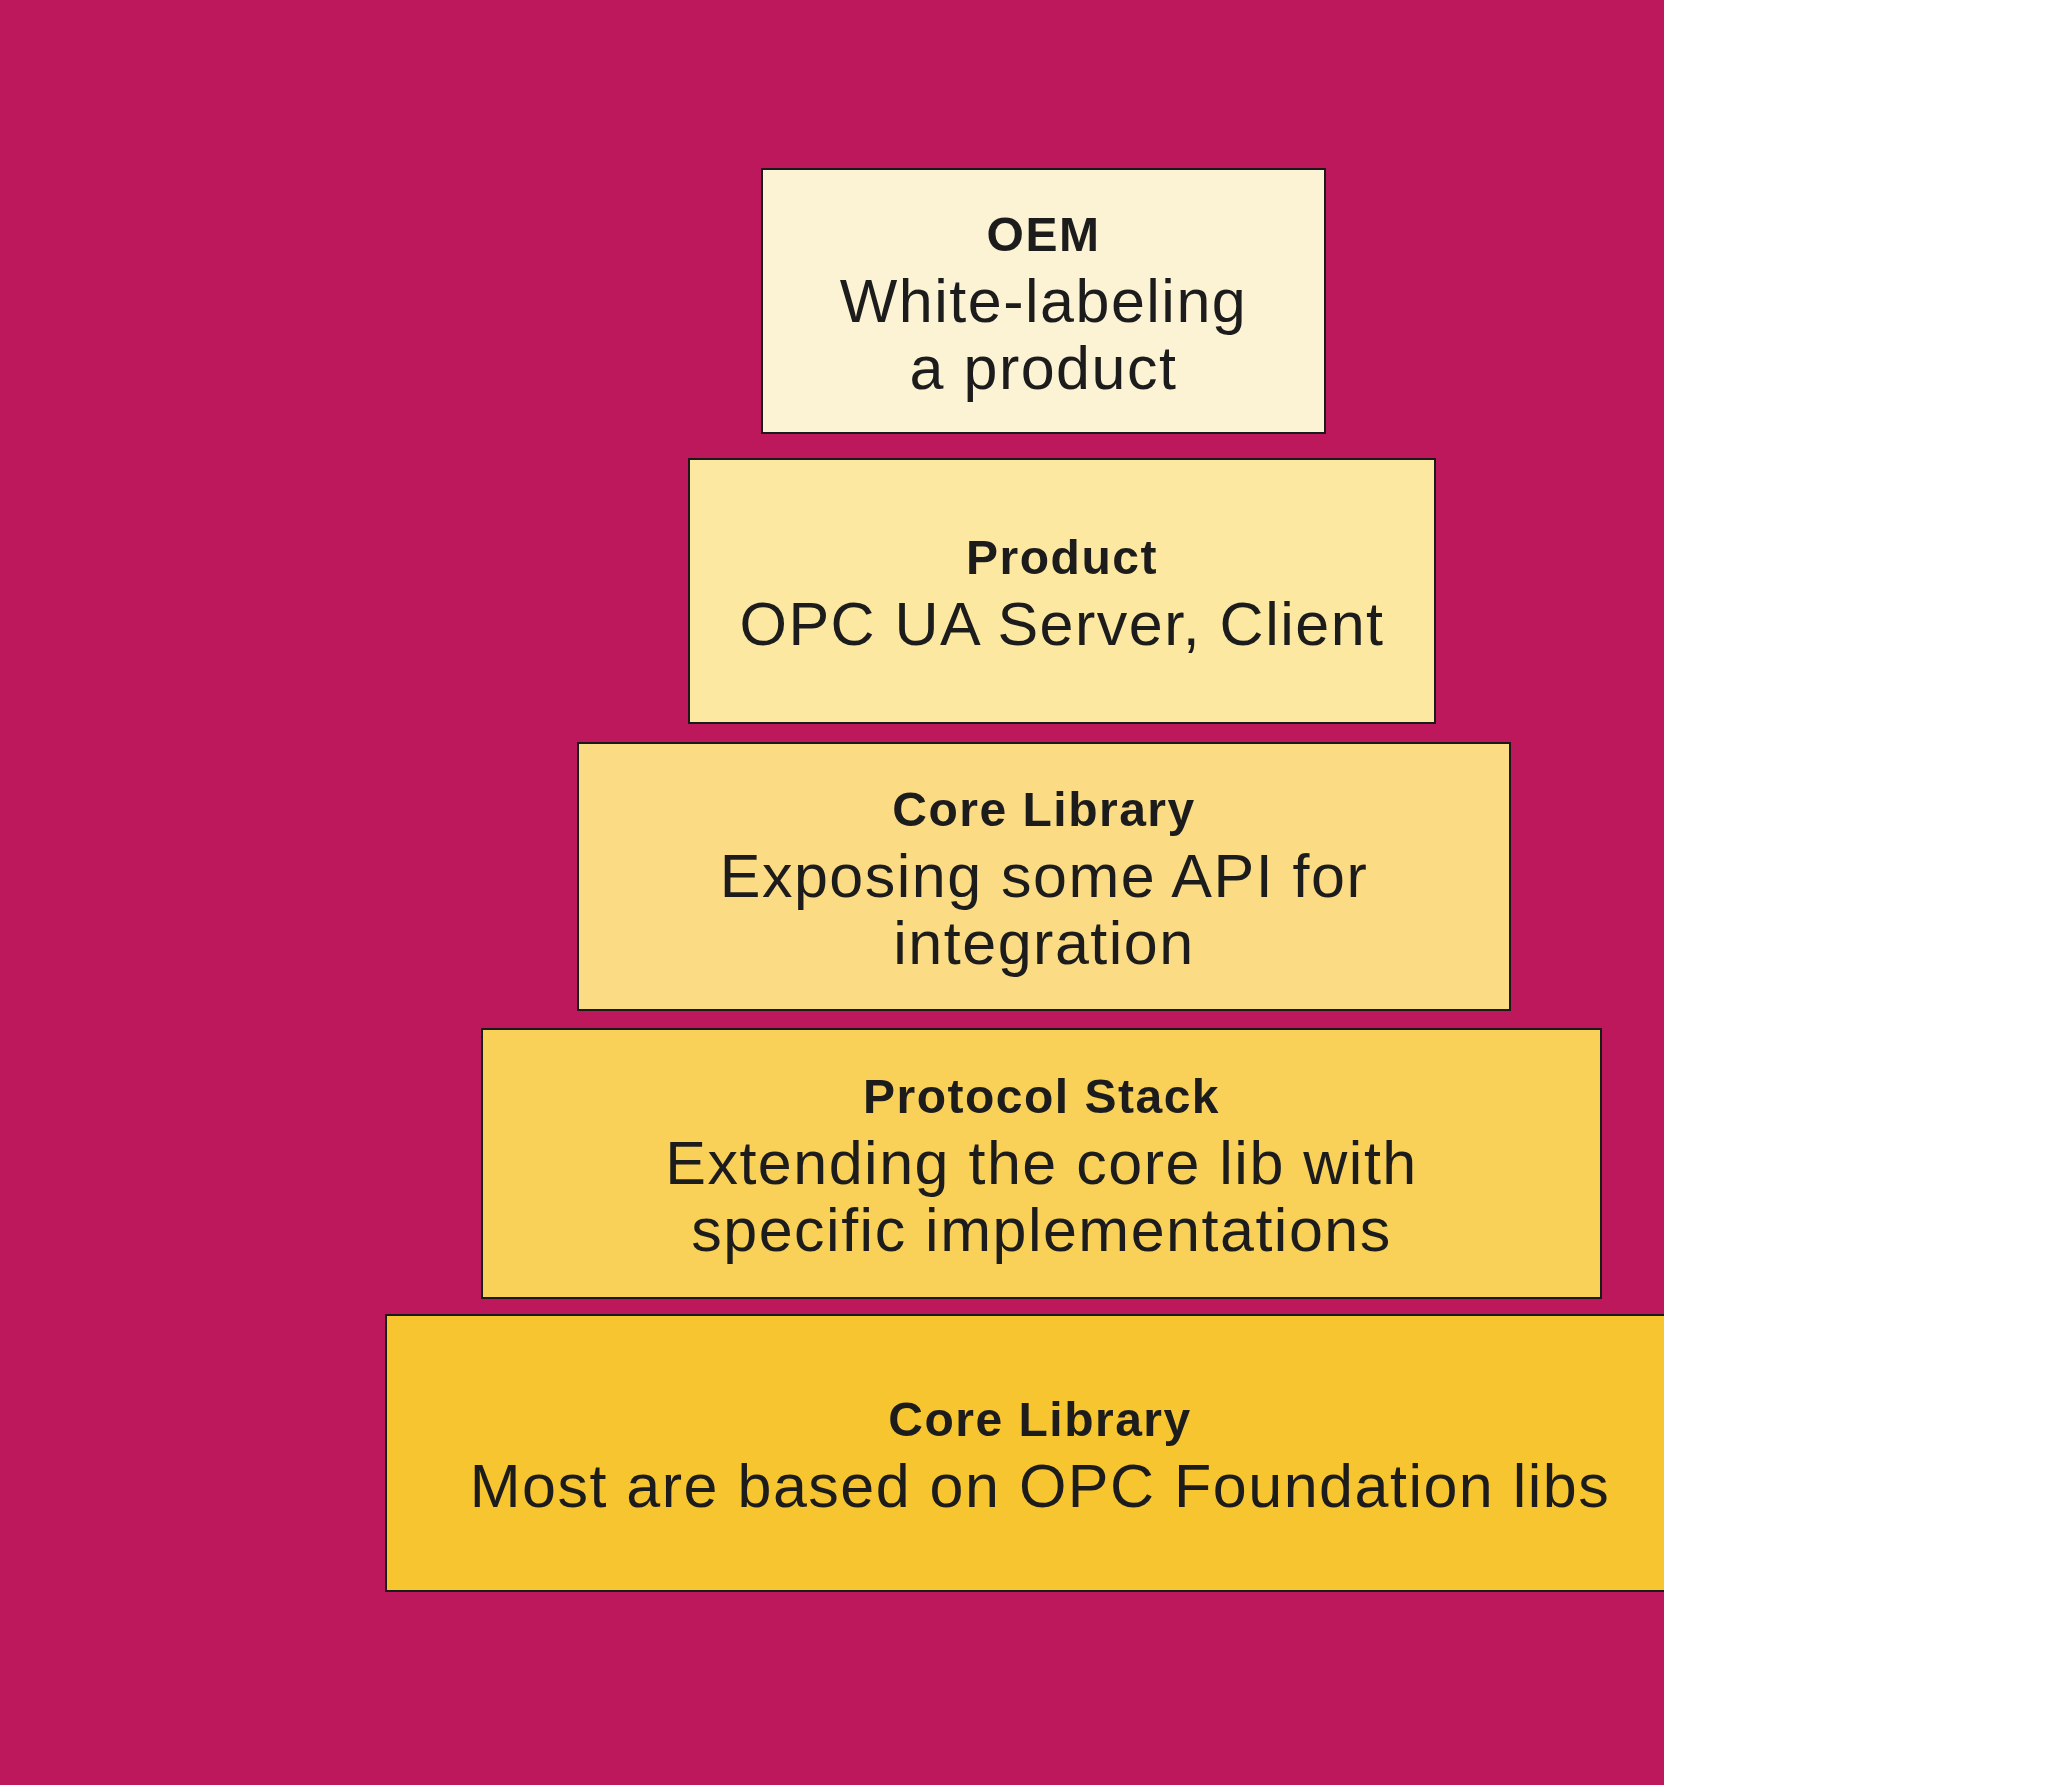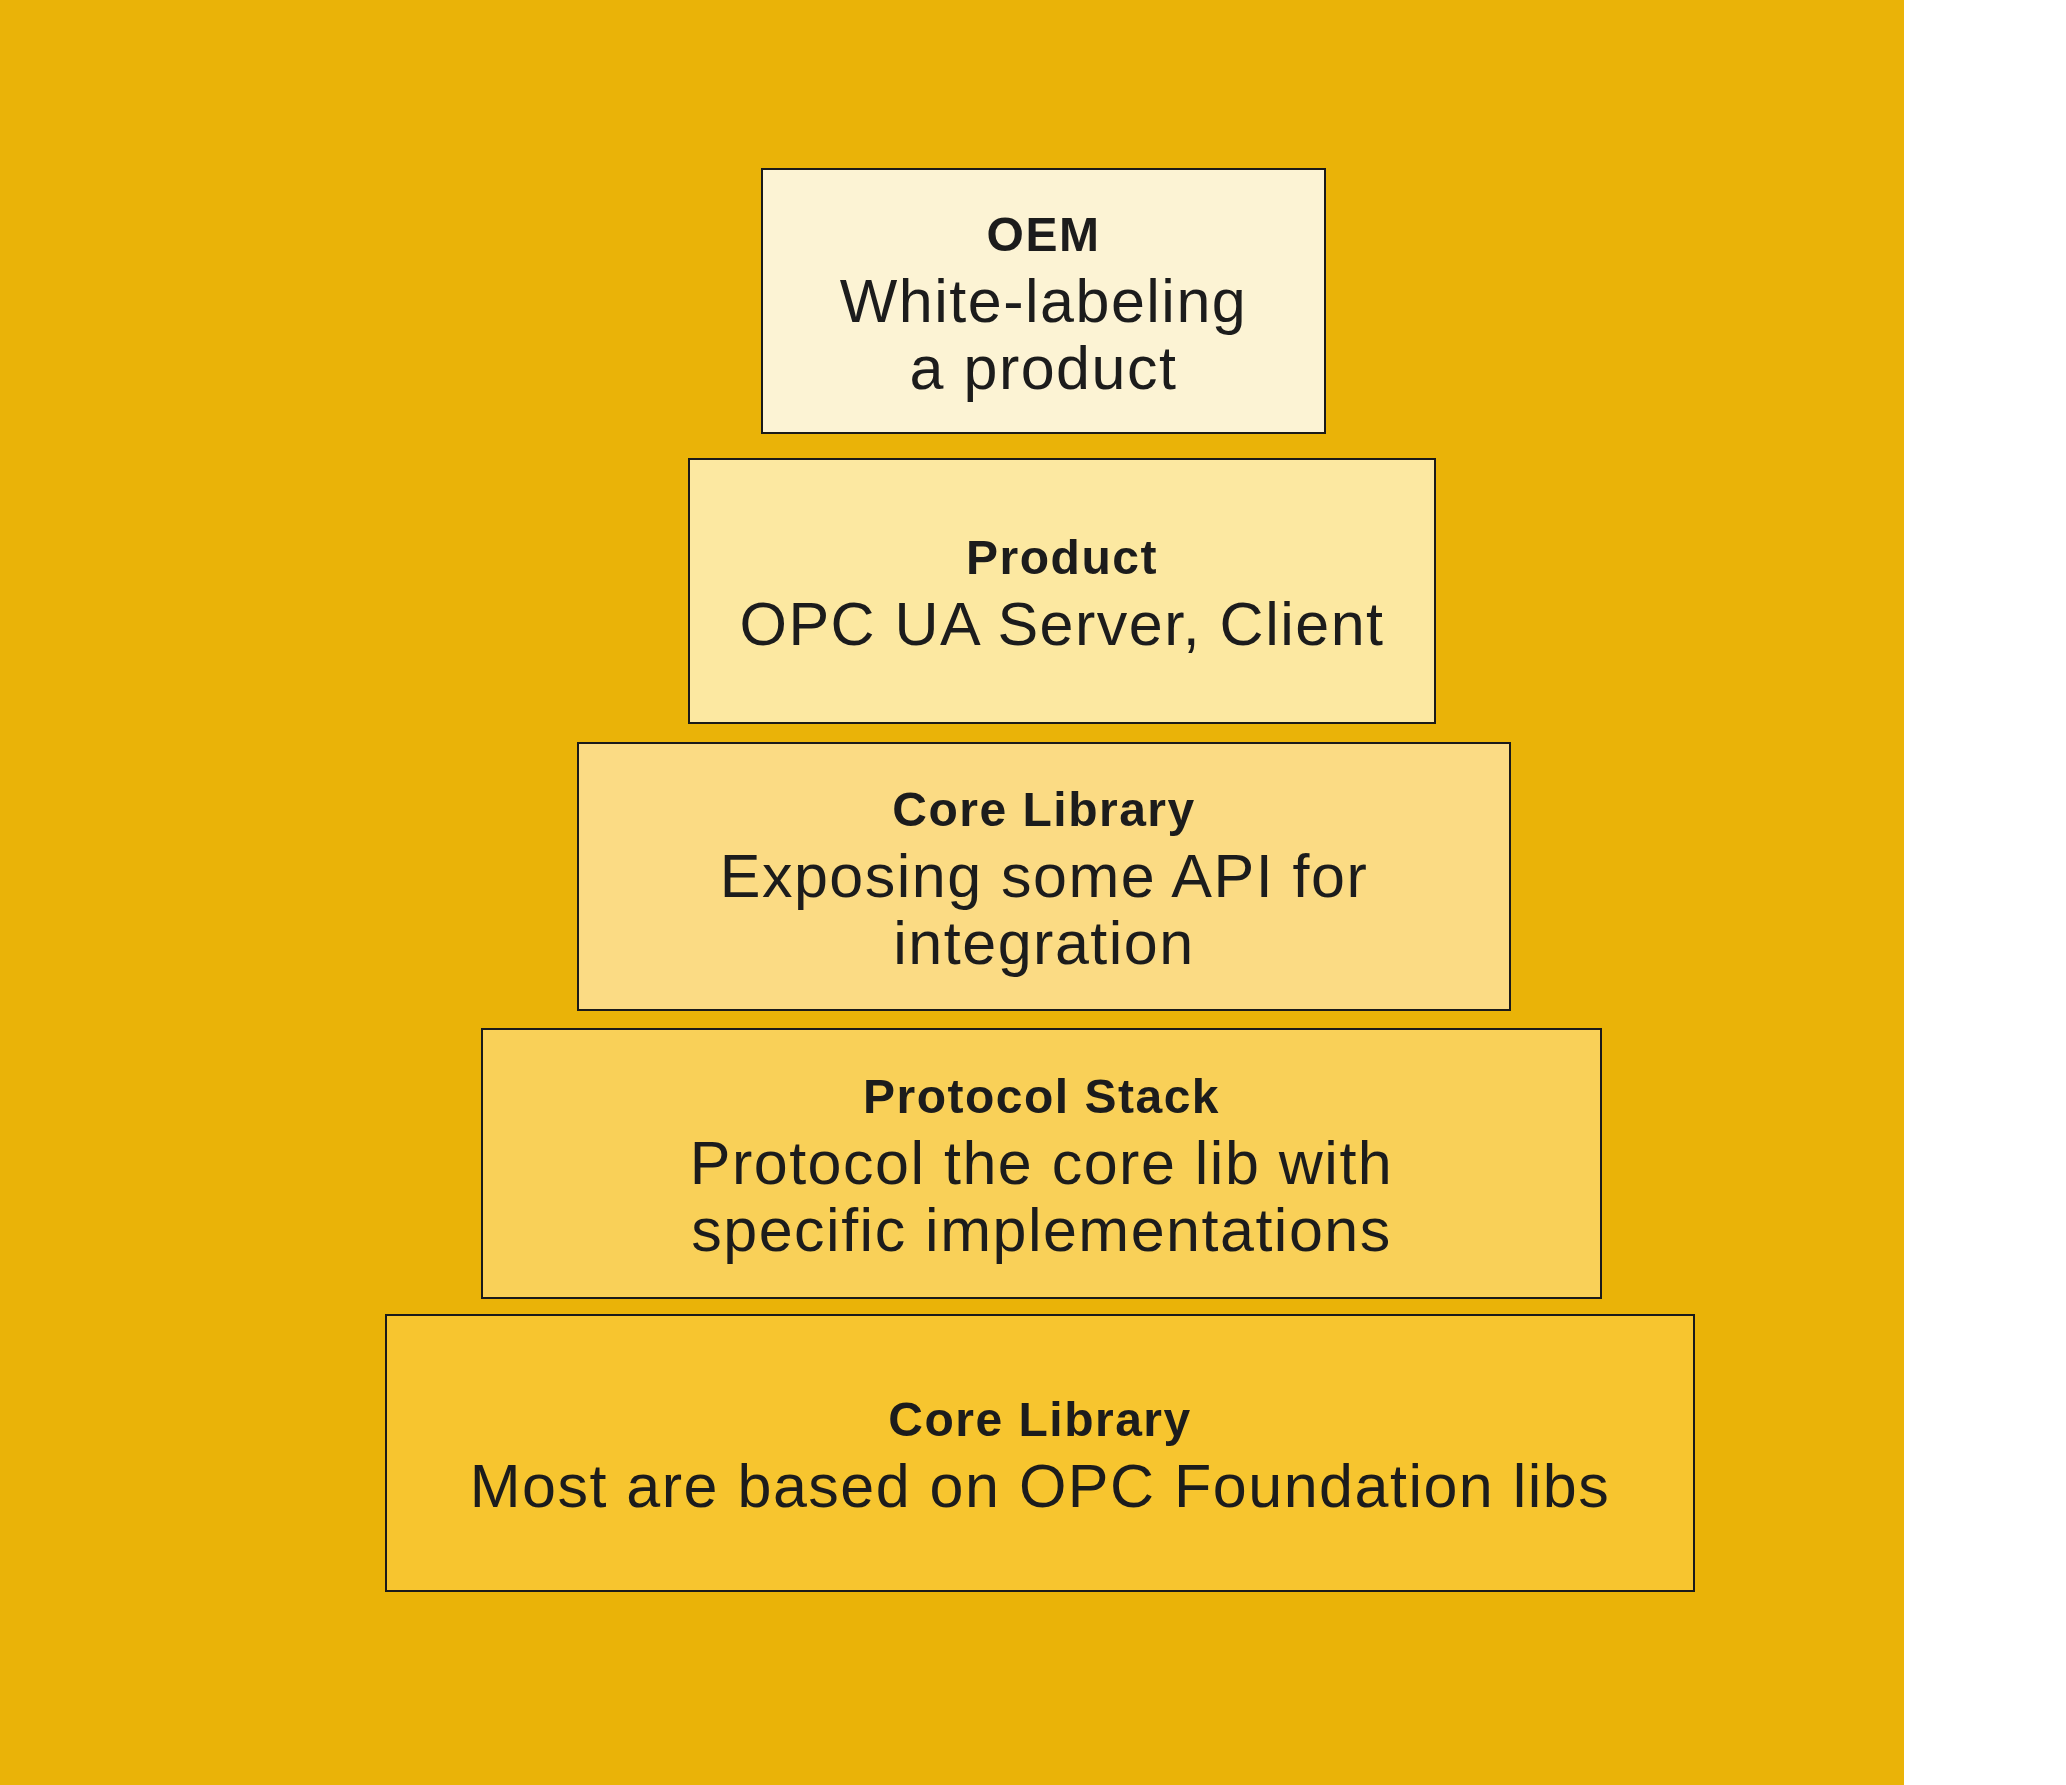--- a/index.html
+++ b/index.html
@@ -2,23 +2,23 @@
 <html style="font-size:12px"><head>
 <meta charset="utf-8">
 <style>
   html, body {
     margin: 0;
     padding: 0;
     background: #ffffff;
   }
   .canvas {
     position: relative;
-    width: 1904px;
+    width: 1664px;
     height: 1786px;
-    background: #eab308;
+    background: #be185d;
     font-family: "Liberation Sans", sans-serif;
     overflow: hidden;
   }
   .layer {
     position: absolute;
     box-sizing: border-box;
     border: 2.2px solid #1a1a1a;
     display: flex;
     flex-direction: column;
     justify-content: center;
@@ -62,21 +62,21 @@
   </div>
 
   <div class="layer layer-2" style="background-color: rgb(251, 219, 132);">
     <div class="title">Core Library</div>
     <div class="line">Exposing some API for</div>
     <div class="line">integration</div>
   </div>
 
   <div class="layer layer-3" style="background-color: rgb(249, 208, 88); text-align: right;">
     <div class="title">Protocol Stack</div>
-    <div class="line">Protocol the core lib with</div>
+    <div class="line">Extending the core lib with</div>
     <div class="line">specific implementations</div>
   </div>
 
   <div class="layer layer-4" style="background-color: rgb(247, 197, 47);">
     <div class="title">Core Library</div>
     <div class="line">Most are based on OPC Foundation libs</div>
   </div>
 
 </div>
 

